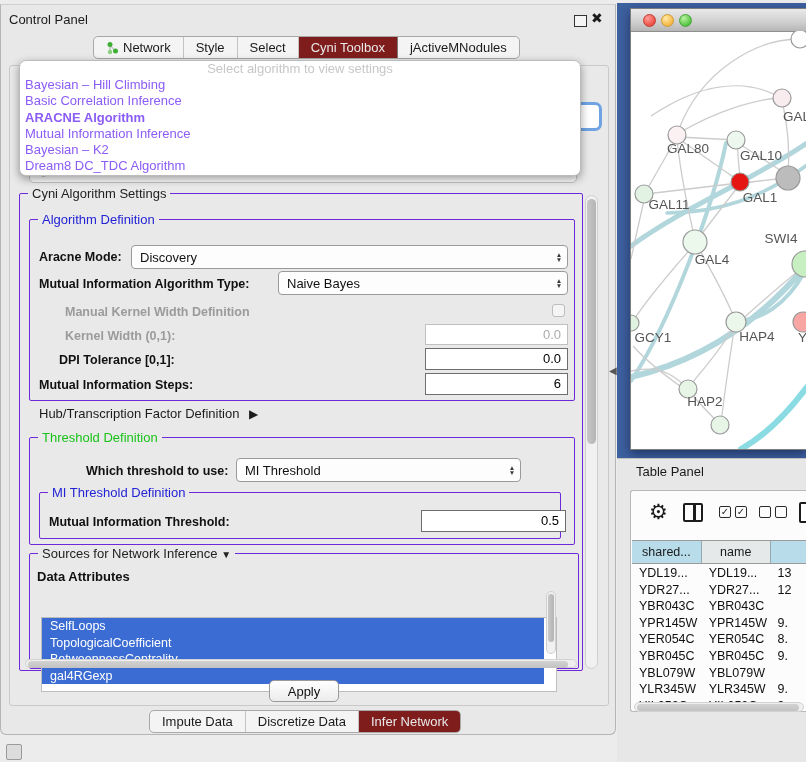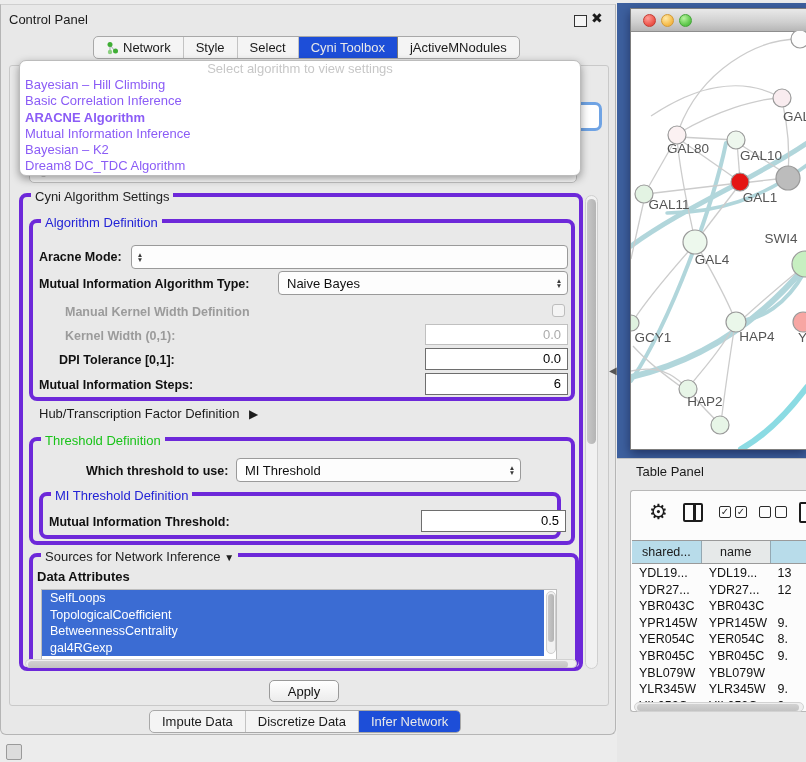--- a/index.html
+++ b/index.html
@@ -8,33 +8,33 @@
   .abs{position:absolute;}
   
   #control-panel{left:0;top:4px;width:616px;height:731px;background:#e8e8e8;border:1px solid #b5b5b5;border-top:1px solid #cfcfcf;border-radius:0 0 6px 6px;box-sizing:border-box;}
   .cp-title{left:8px;top:7px;font-size:13px;color:#1a1a1a;}
   .float-icon{left:573px;top:10px;width:11px;height:10px;border:1.5px solid #333;background:#f5f5f5;}
   .close-icon{left:590px;top:5px;font-size:14px;font-weight:bold;color:#1a1a1a;}
   
   .seg-bar{display:flex;background:#f4f4f4;border:1px solid #a8a8a8;border-radius:5px;overflow:hidden;height:23px;box-sizing:border-box;}
   .seg{display:flex;align-items:center;gap:4px;padding:0 12px;font-size:13px;color:#1a1a1a;border-right:1px solid #c3c3c3;white-space:nowrap;cursor:default;}
   .seg:last-child{border-right:none;}
-  .seg.sel{background:#1d4ed8;color:#e9e9e9;border-right-color:#7a7a7a;}
+  .seg.sel{background:#7f1d1d;color:#e9e9e9;border-right-color:#7a7a7a;}
   
   #tab-page{left:8px;top:60px;width:600px;height:641px;background:#e9e9e9;border:1px solid #c9c9c9;border-radius:3px;box-sizing:border-box;}
   
   #algo-popup{left:18px;top:55px;width:562px;height:116px;background:#ffffff;border:1px solid #bcbcbc;border-radius:7px;box-shadow:0 3px 9px rgba(0,0,0,.38);z-index:50;box-sizing:border-box;overflow:hidden;}
   .popup-ph{text-align:center;font-size:13px;color:#c7c7c7;height:16px;line-height:16px;}
   .popup-item{font-size:13px;color:#8b5cf6;height:16.3px;line-height:16.3px;padding-left:5px;white-space:nowrap;}
   .popup-item.bold{font-weight:bold;}
   
   #hidden-combo{left:28px;top:152px;width:548px;height:26px;border:1px solid #c2c2c2;border-radius:5px;background:#fdfdfd;z-index:2;box-sizing:border-box;font-size:13px;color:#bfbfbf;line-height:24px;padding-left:10px;}
   #focus-combo{left:561px;top:97px;width:40px;height:29px;border:3px solid #6fa3e4;border-radius:7px;background:#fff;z-index:2;box-sizing:border-box;}
   
-  .grp{border:4px solid #6d28d9;border-radius:8px;box-sizing:border-box;padding-left:8px;}
+  .grp{border:1px solid #6d28d9;border-radius:2px;box-sizing:border-box;padding-left:8px;}
   .leg{position:absolute;top:-8px;left:8px;background:#e9e9e9;padding:0 4px;font-size:13px;color:#222;white-space:nowrap;}
   .leg.blue{color:#2323d6;}
   .leg.green{color:#19c319;}
   .lbl{font-size:12.5px;font-weight:bold;color:#111;white-space:nowrap;}
   .lbl.gray{color:#9b9b9b;margin-left:26px;}
   .plain{font-size:13px;color:#1c1c1c;white-space:nowrap;}
   .combo{display:flex;align-items:center;border:1px solid #9a9a9a;border-radius:4px;background:#fdfdfd;box-sizing:border-box;height:24px;}
   .combo .ctext{flex:1;font-size:13px;color:#111;padding-left:8px;white-space:nowrap;overflow:hidden;}
   .stepper{width:16px;display:flex;flex-direction:column;align-items:center;justify-content:center;line-height:5px;font-size:6.5px;color:#3a3a3a;}
   .field{border:1px solid #6e6e6e;background:#fff;box-sizing:border-box;font-size:13px;color:#000;text-align:right;padding:0 6px;line-height:20px;}
@@ -135,20 +135,21 @@
 
     <div class="abs vscroll" style="left:584px;top:190px;width:13px;height:474px;">
       <div class="vthumb" style="top:3px;height:245px;"></div>
     </div>
 
     <div class="abs grp" style="left:28px;top:214px;width:546px;height:182px;">
       <span class="leg blue">Algorithm Definition</span>
     </div>
     <div class="abs lbl" style="left:38px;top:245px;">Aracne Mode:</div>
     <div class="abs combo" style="left:130px;top:240px;width:437px;">
+      <span class="ctext">Discovery</span>
       <span class="stepper">
           <span>▲</span>
           <span>▼</span>
         </span>
     </div>
     <div class="abs lbl" style="left:38px;top:272px;">Mutual Information Algorithm Type:</div>
     <div class="abs combo" style="left:277px;top:266px;width:290px;">
       <span class="ctext">Naive Bayes</span>
       <span class="stepper">
           <span>▲</span>
@@ -186,21 +187,21 @@
     <div class="abs lbl" style="left:48px;top:510px;">Mutual Information Threshold:</div>
     <div class="abs field" style="left:420px;top:505px;width:145px;height:22px;">0.5</div>
 
     <div class="abs grp" style="left:28px;top:548px;width:550px;height:116px;">
       <span class="leg">
         <span>Sources for Network Inference</span>
         <span style="font-size:10px;">▼</span>
       </span>
     </div>
     <div class="abs lbl" style="left:36px;top:564px;font-size:13px;">Data Attributes</div>
-    <div class="abs attr-list" style="left:40px;top:584px;width:516px;height:75px;">
+    <div class="abs attr-list" style="left:40px;top:612px;width:516px;height:75px;">
       <div id="attr-items" style="margin-right:12px;">
           <div class="attr-item">SelfLoops</div>
           <div class="attr-item">TopologicalCoefficient</div>
           <div class="attr-item">BetweennessCentrality</div>
           <div class="attr-item">gal4RGexp</div>
         </div>
     </div>
     <div class="abs vscroll" style="left:545px;top:586px;width:10px;height:63px;border-radius:5px;">
       <div class="vthumb" style="top:2px;height:48px;width:6px;"></div>
     </div>

